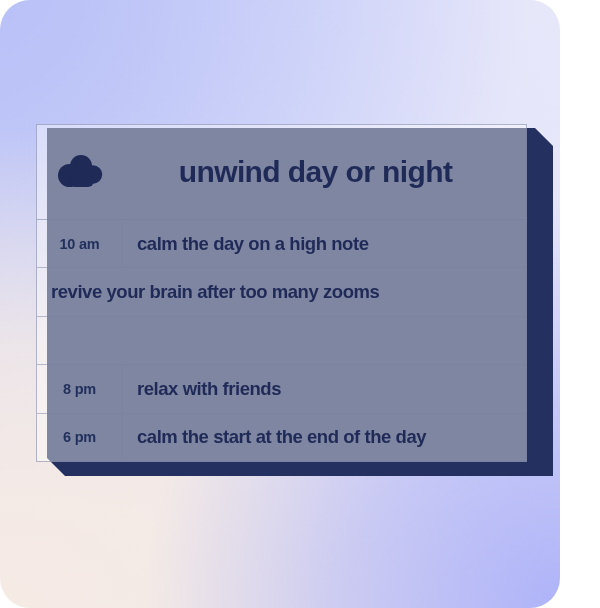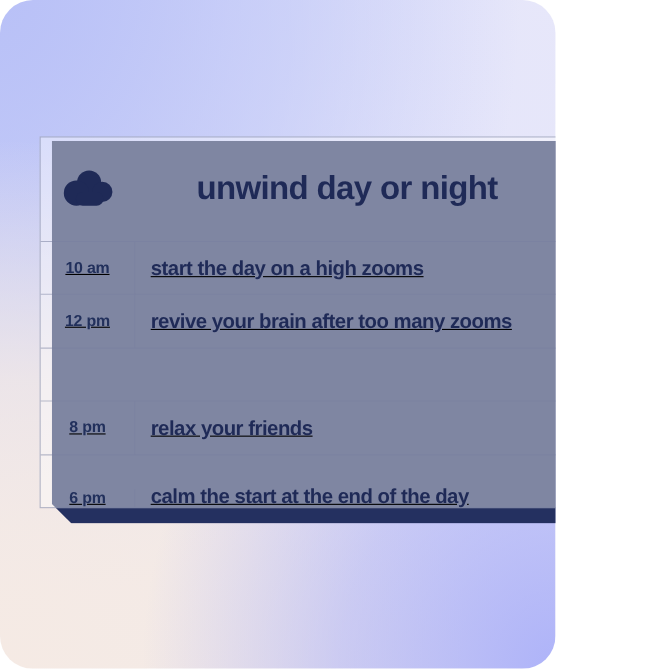--- a/index.html
+++ b/index.html
@@ -11,21 +11,21 @@
     width: 600px;
     height: 608px;
     overflow: hidden;
     font-family: "Liberation Sans", sans-serif;
     -webkit-font-smoothing: antialiased;
   }
 
   
   .canvas {
     position: relative;
-    width: 505px;
+    width: 560px;
     height: 608px;
     border-radius: 30px;
     overflow: hidden;
     background:
       radial-gradient(120% 110% at 100% 100%, rgba(170,176,250,0.95) 0%, rgba(170,176,250,0.55) 32%, rgba(170,176,250,0.0) 62%),
       radial-gradient(130% 120% at 0% 100%, rgba(245,234,228,1) 0%, rgba(245,234,228,0.75) 36%, rgba(245,234,228,0.0) 66%),
       radial-gradient(130% 125% at 0% 0%, rgba(185,193,247,1) 0%, rgba(190,198,248,0.6) 40%, rgba(200,206,248,0.0) 72%),
       radial-gradient(130% 125% at 100% 0%, rgba(231,231,250,1) 0%, rgba(231,231,250,0.7) 45%, rgba(231,231,250,0.0) 78%),
       linear-gradient(160deg, #c3c9f7 0%, #dcdff8 35%, #ece9f3 60%, #f3ece8 100%);
   }
@@ -88,30 +88,29 @@
     text-align: center;
     padding-right: 18px;
     line-height: 1;
   }
 
   
   .card-body {
     flex: 1 1 auto;
     display: flex;
     flex-direction: column;
-    text-decoration: underline;
   }
   .row {
     flex: 1 1 0;
     display: flex;
     align-items: stretch;
     border-bottom: 1px solid rgba(120,128,160,0.5);
     box-sizing: border-box;
   }
-  .row:last-child { border-bottom: none; align-items: flex-end; }
+  .row:last-child { border-bottom: none; }
 
   .time-cell {
     width: 86px;
     flex: 0 0 86px;
     display: flex;
     align-items: center;
     justify-content: center;
     border-right: 1px solid rgba(120,128,160,0.5);
     box-sizing: border-box;
     font-size: 14.5px;
@@ -154,34 +153,33 @@
           </svg>
         </span>
       </div>
       <div class="card-title">unwind day or night</div>
     </div>
 
     <div class="card-body">
 
       <div class="row">
         <div class="time-cell">10 am</div>
-        <div class="activity-cell">start the day on a high zooms</div>
+        <div class="activity-cell">calm the day on a high note</div>
       </div>
 
       <div class="row">
-        <div class="time-cell">12 pm</div>
         <div class="activity-cell">revive your brain after too many zooms</div>
       </div>
 
       <div class="row">
       </div>
 
       <div class="row">
         <div class="time-cell">8 pm</div>
-        <div class="activity-cell">relax your friends</div>
+        <div class="activity-cell">relax with friends</div>
       </div>
 
       <div class="row">
         <div class="time-cell">6 pm</div>
         <div class="activity-cell">calm the start at the end of the day</div>
       </div>
 
     </div>
   </div>
 </div>

